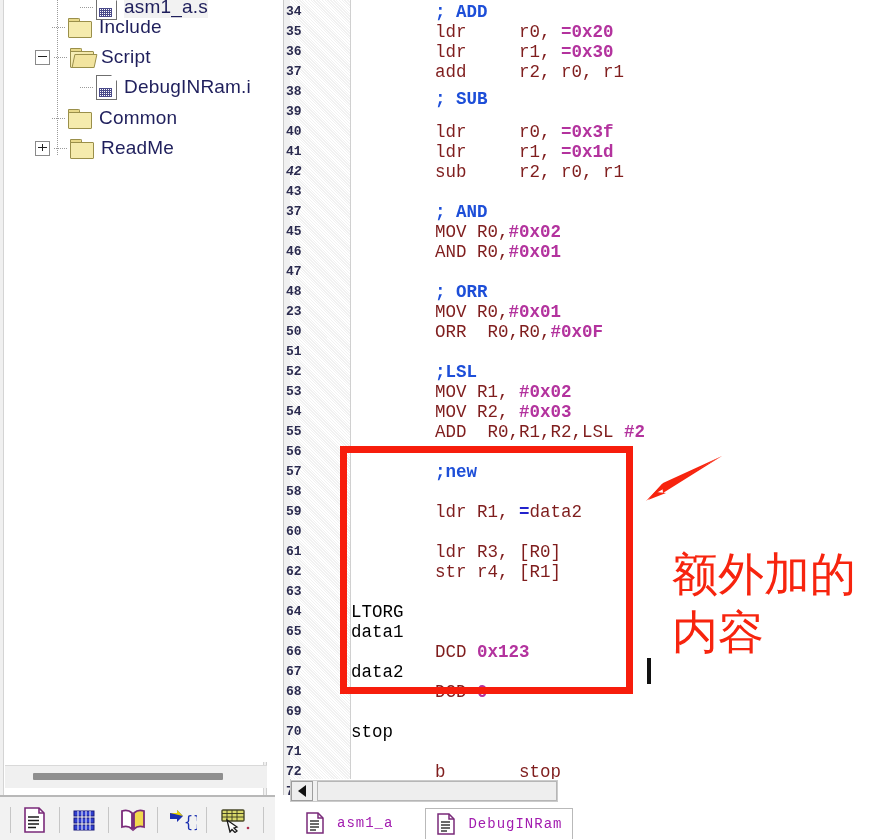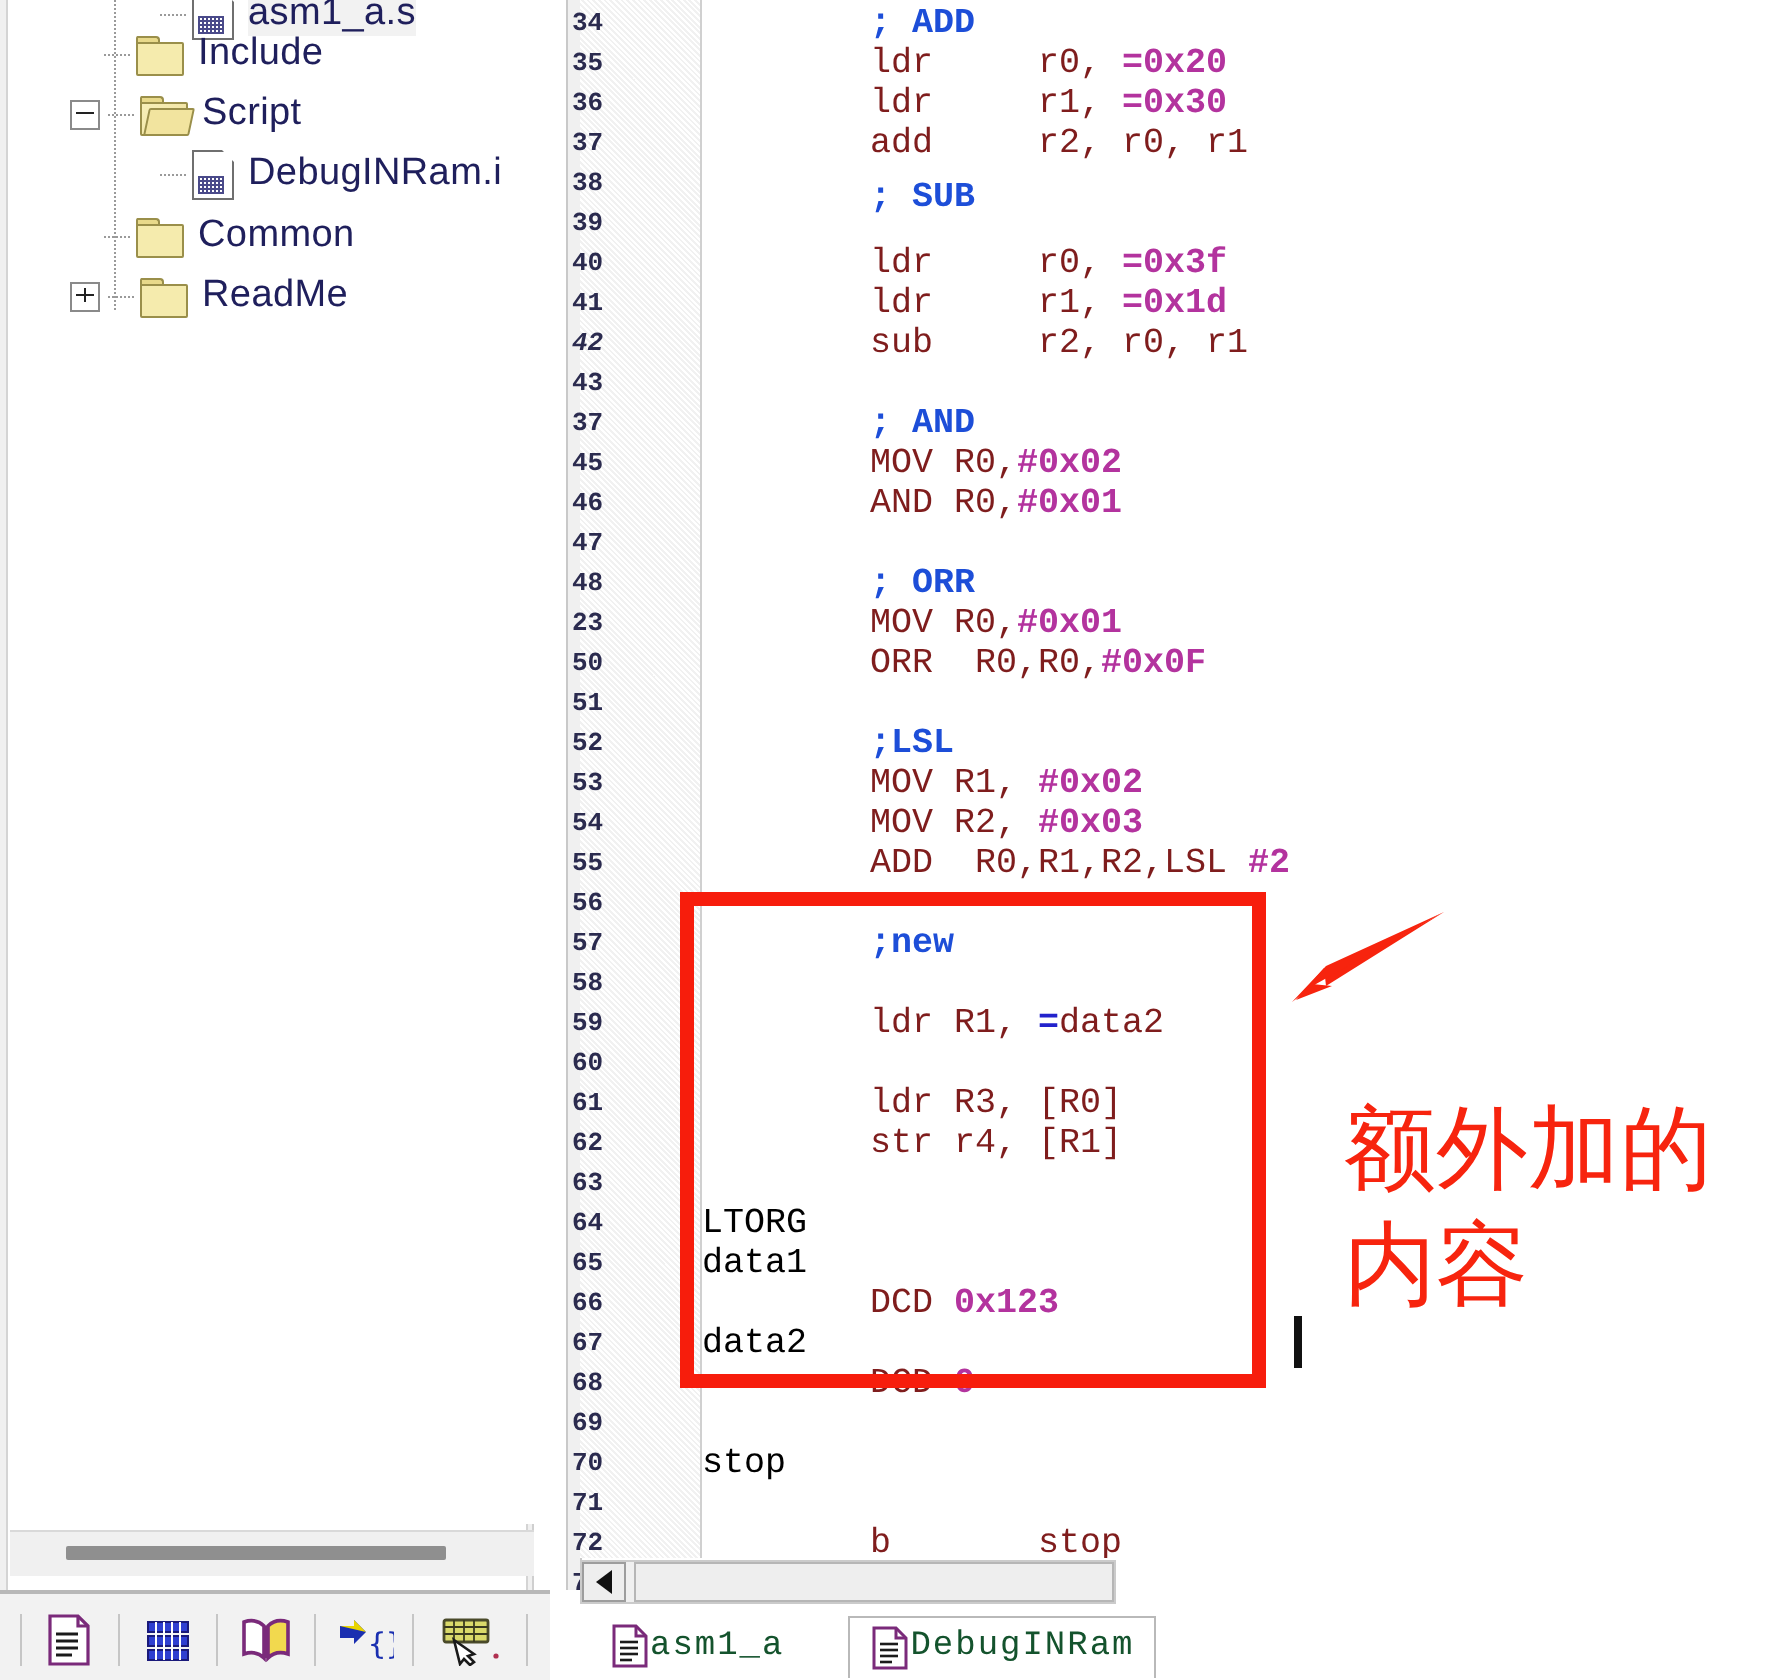--- a/index.html
+++ b/index.html
@@ -114,21 +114,21 @@
   }
   #caret{position:absolute;left:647px;top:658px;width:4px;height:26px;background:#111;}
 
   
   #bottom-tabs{
     position:absolute;left:283px;top:806px;width:602px;height:34px;
     background:#ffffff;display:flex;align-items:center;
   }
   .btab{display:flex;align-items:center;height:30px;padding:0 10px;}
   .btab.active{border:1px solid #b9b9b9;border-bottom:none;background:#fff;}
-  .btab .lbl{font-family:"Liberation Mono", monospace;font-size:17px;color:#14532d;letter-spacing:1px;}
+  .btab .lbl{font-family:"Liberation Mono", monospace;font-size:14px;color:#a21caf;letter-spacing:1px;margin-left:12px;}
 </style>
 </head>
 <body>
 
 <div id="project-panel">
   <div class="edge-l"></div>
   <div class="edge-r"></div>
   <div class="edge-rr"></div>
 
   <div id="tree">

